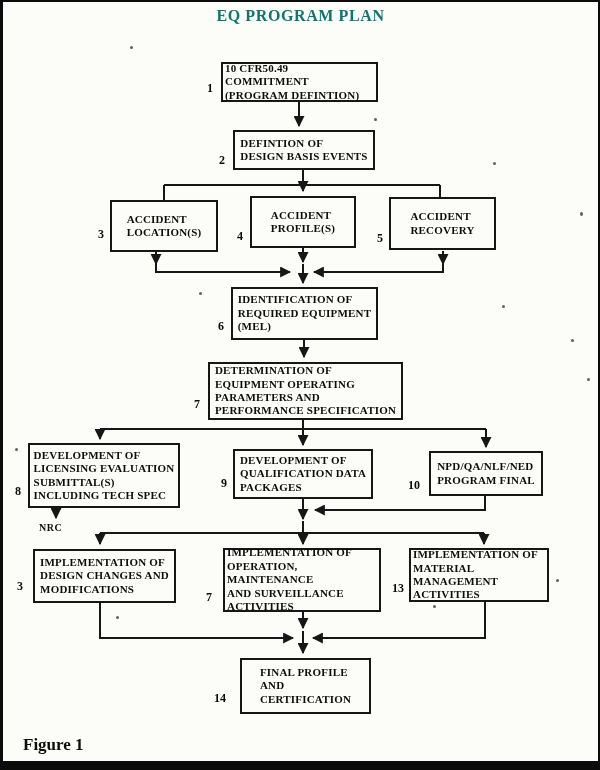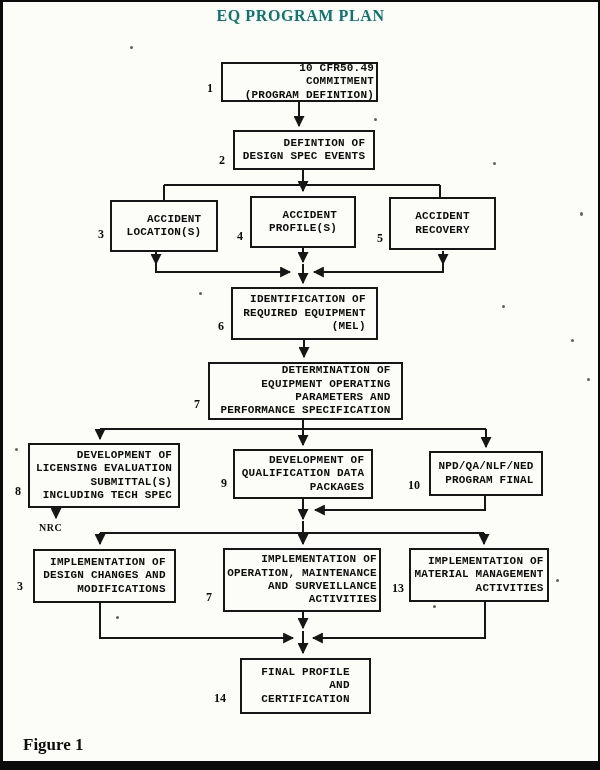--- a/index.html
+++ b/index.html
@@ -20,27 +20,26 @@
     text-align:center;font-size:16px;font-weight:bold;
     letter-spacing:0.6px;color:#0f766e;
   }
   .connectors{position:absolute;top:0;left:0;width:600px;height:770px;}
   .node{position:absolute;}
   .box{
     position:absolute;inset:0;
     border:2px solid #161616;
     background:#fcfcf8;
     display:flex;align-items:center;justify-content:center;
-    text-align:right;
+    text-align:left;
     font-size:11px;line-height:1.22;font-weight:bold;
     letter-spacing:0.2px;
     white-space:pre-line;
     padding:1px 2px;
     box-sizing:border-box;
-    font-family:Liberation Mono, monospace;
   }
   .num{
     position:absolute;
     font-size:12px;font-weight:bold;color:#0a0a0a;
   }
   .nrc{
     position:absolute;left:36px;top:520px;
     font-size:10px;font-weight:bold;letter-spacing:0.5px;
   }
   .caption{
@@ -98,21 +97,21 @@
     <div class="box">
       <span>10 CFR50.49 COMMITMENT
 (PROGRAM DEFINTION)</span>
     </div>
   </div>
 
   <div class="node" style="left:230px;top:128px;width:142px;height:40px">
     <span class="num" style="left:-14px;bottom:2px">2</span>
     <div class="box">
       <span>DEFINTION OF
-DESIGN SPEC EVENTS</span>
+DESIGN BASIS EVENTS</span>
     </div>
   </div>
 
   <div class="node" style="left:107px;top:198px;width:108px;height:52px">
     <span class="num" style="left:-12px;bottom:10px">3</span>
     <div class="box">
       <span>ACCIDENT
 LOCATION(S)</span>
     </div>
   </div>

